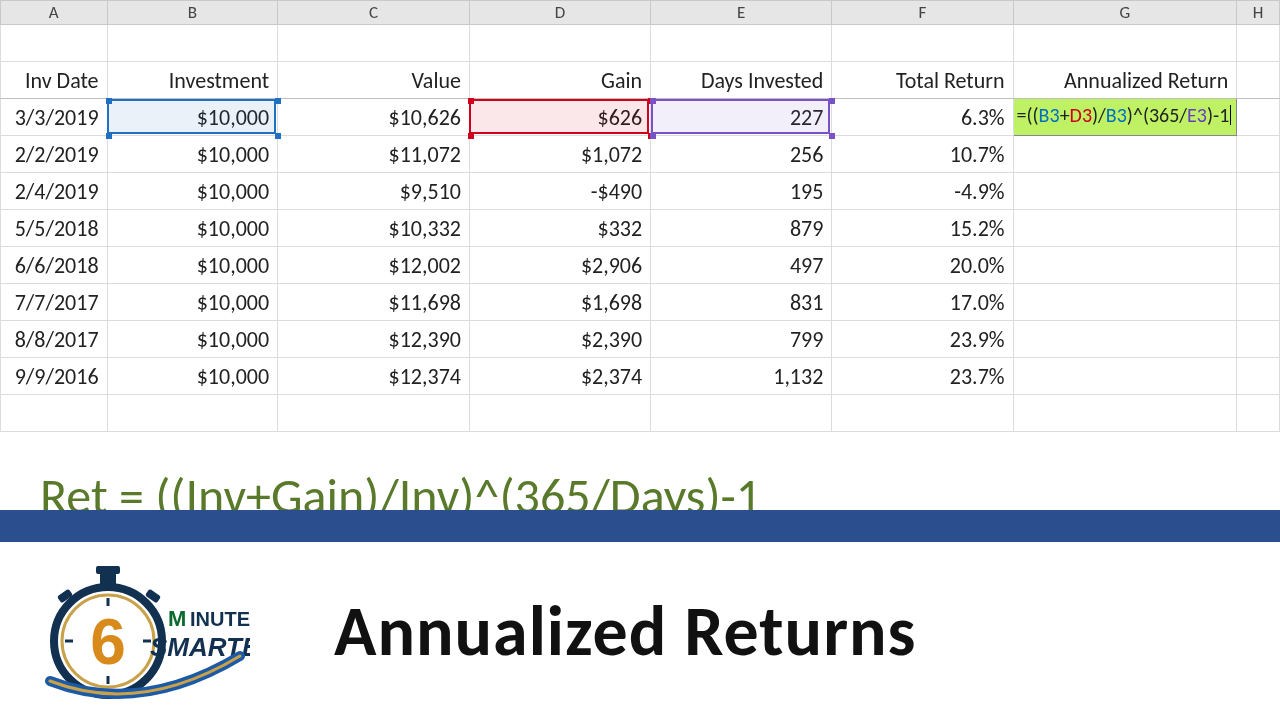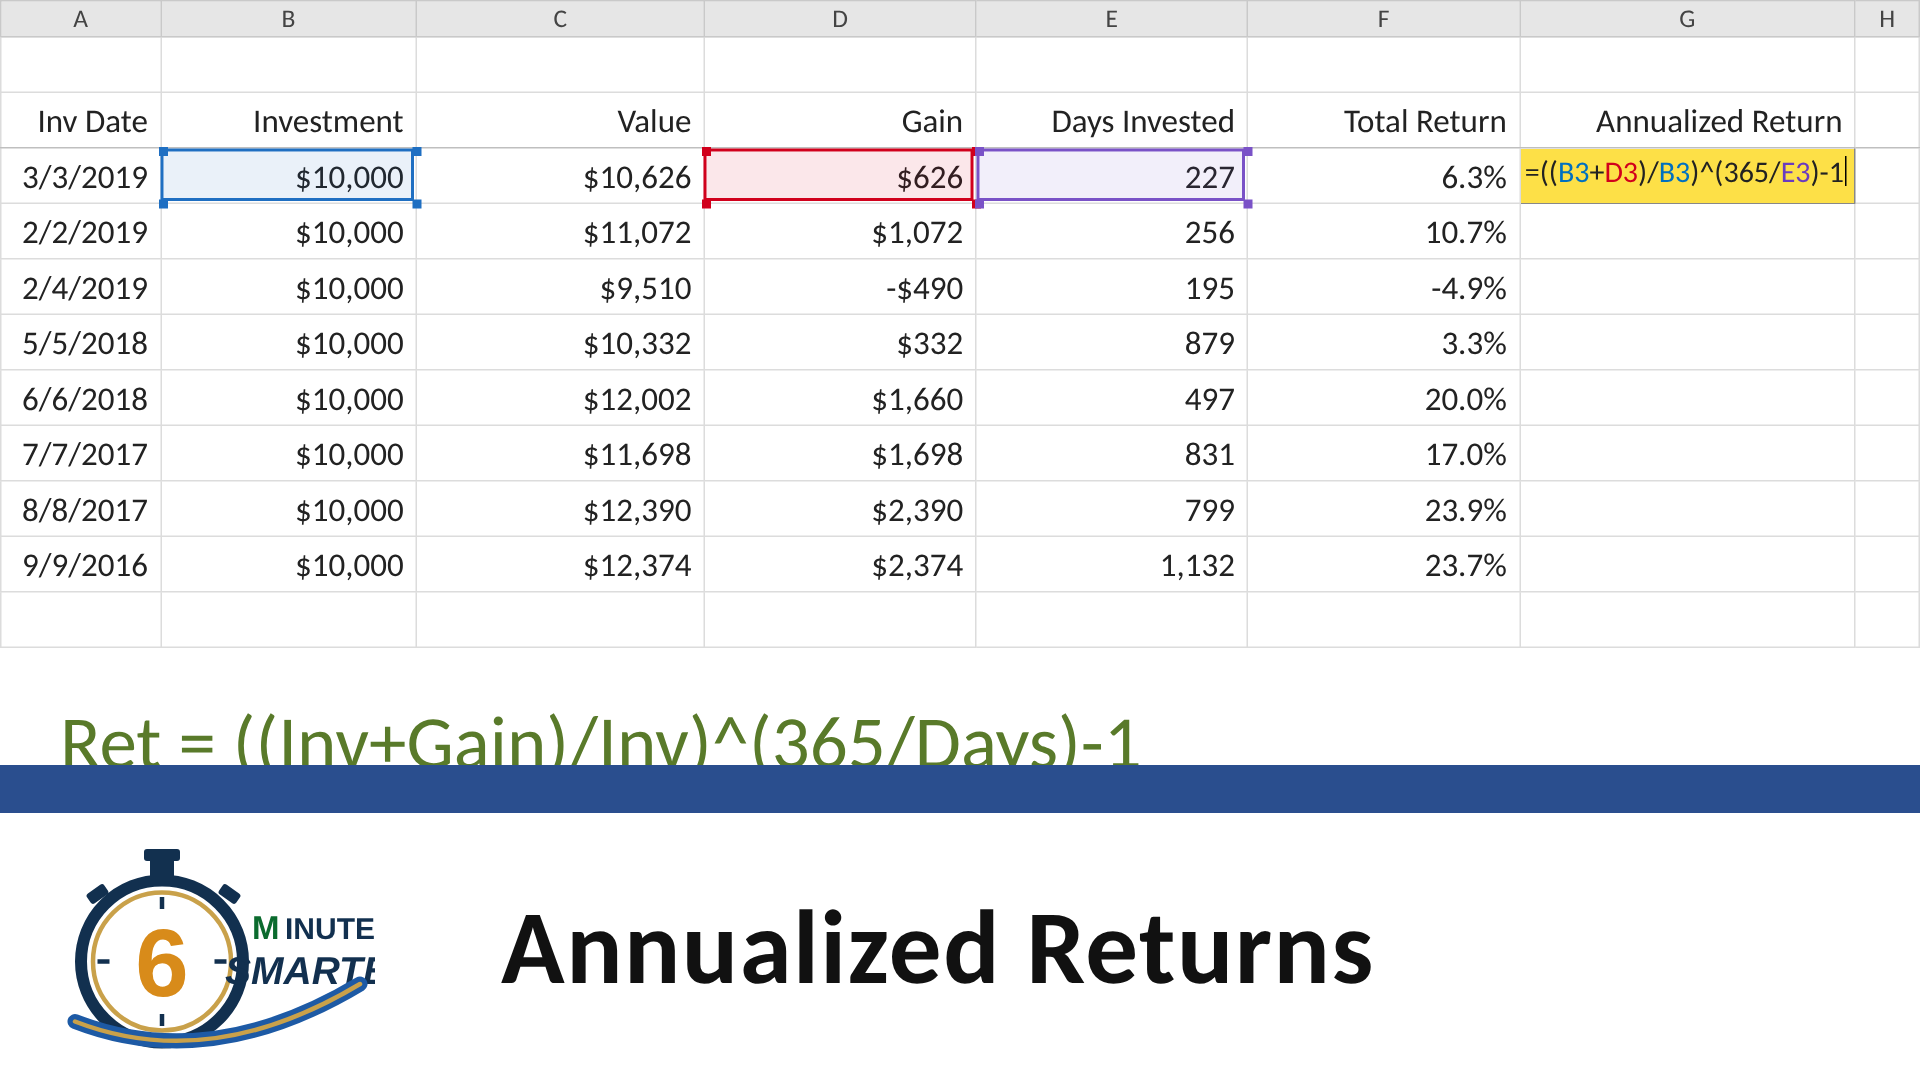--- a/index.html
+++ b/index.html
@@ -54,21 +54,21 @@
   .grid .col-H { width: 40px; }
 
   
   .hdr-row td { border-bottom: 1px solid #bfbfbf; margin-left: 12px; }
 
   
   .formula-cell {
     position: relative;
     text-align: left !important;
     font-family: Calibri, Arial, sans-serif;
-    background: #fde047;
+    background: #bef264;
     border: 1px solid #888 !important;
     overflow: visible;
   }
   .formula-text {
     position: absolute;
     left: 3px;
     top: 4px;
     white-space: nowrap;
     font-size: 20px;
   }
@@ -219,29 +219,29 @@
           <td>-4.9%</td>
           <td></td>
           <td></td>
         </tr>
         <tr>
           <td>5/5/2018</td>
           <td>$10,000</td>
           <td>$10,332</td>
           <td>$332</td>
           <td>879</td>
-          <td>3.3%</td>
+          <td>15.2%</td>
           <td></td>
           <td></td>
         </tr>
         <tr>
           <td>6/6/2018</td>
           <td>$10,000</td>
           <td>$12,002</td>
-          <td>$1,660</td>
+          <td>$2,906</td>
           <td>497</td>
           <td>20.0%</td>
           <td></td>
           <td></td>
         </tr>
         <tr>
           <td>7/7/2017</td>
           <td>$10,000</td>
           <td>$11,698</td>
           <td>$1,698</td>

